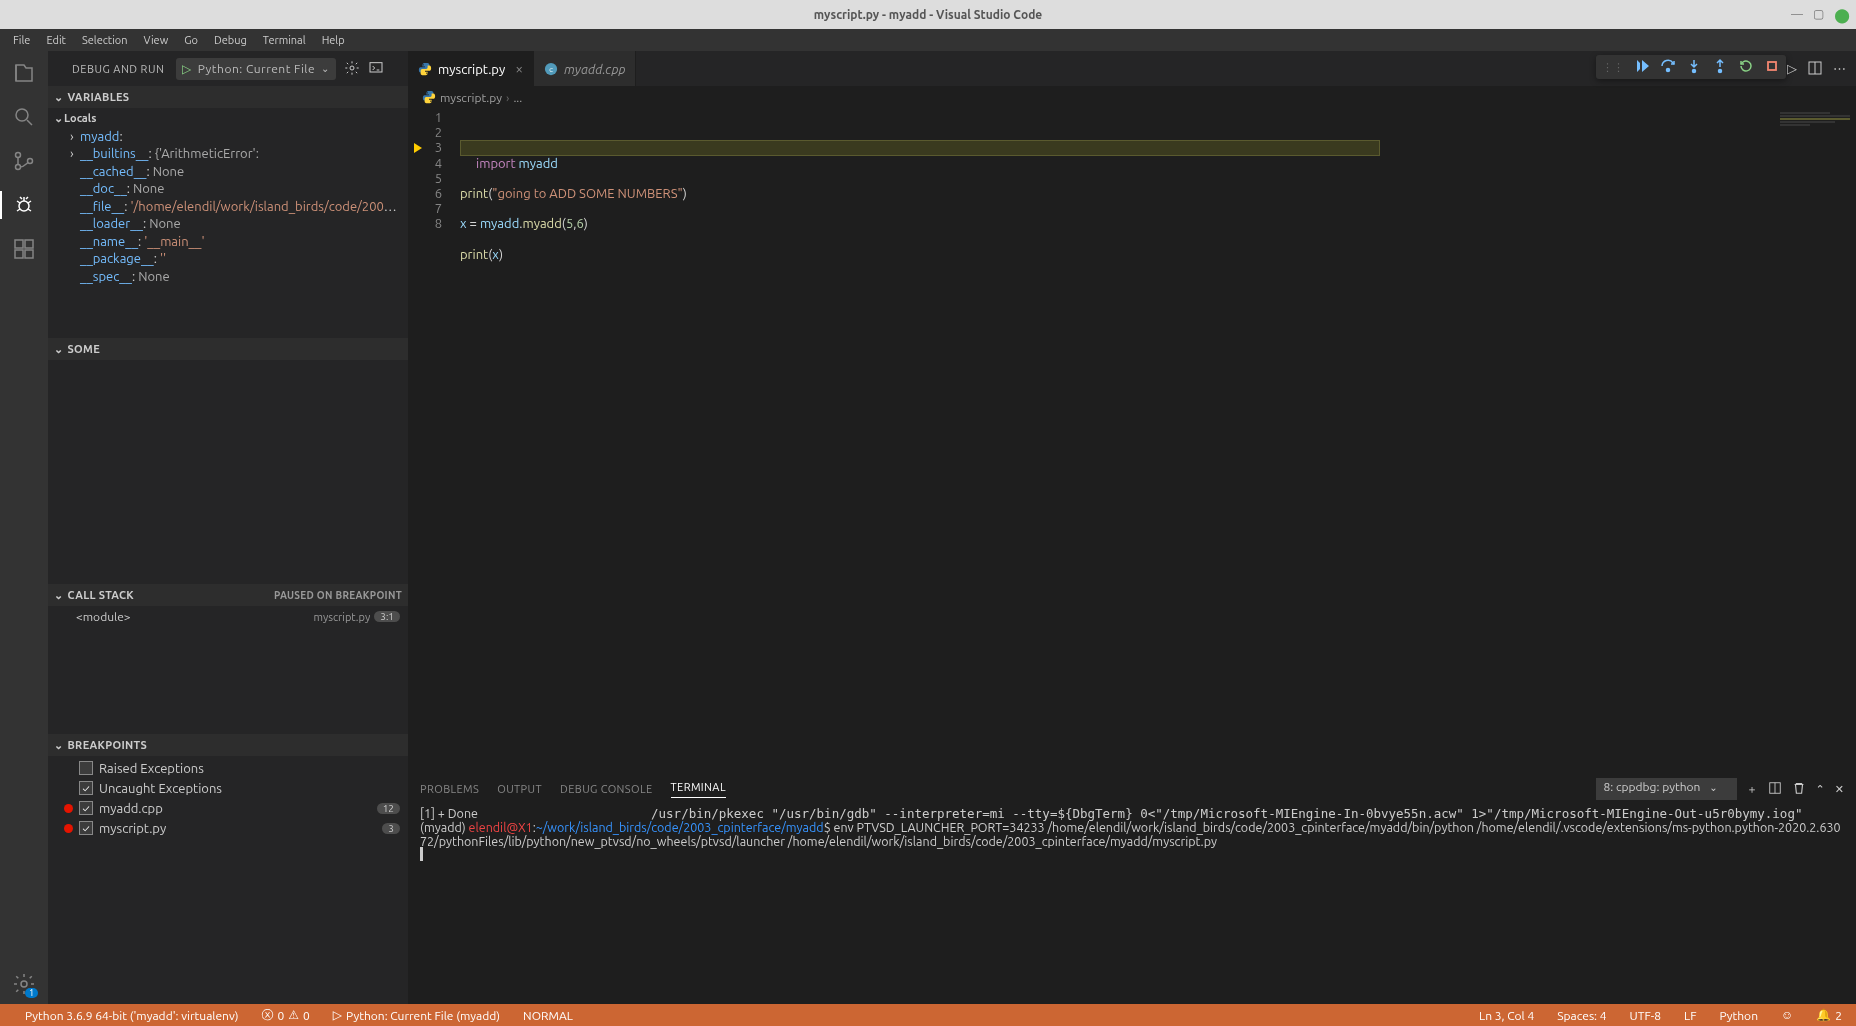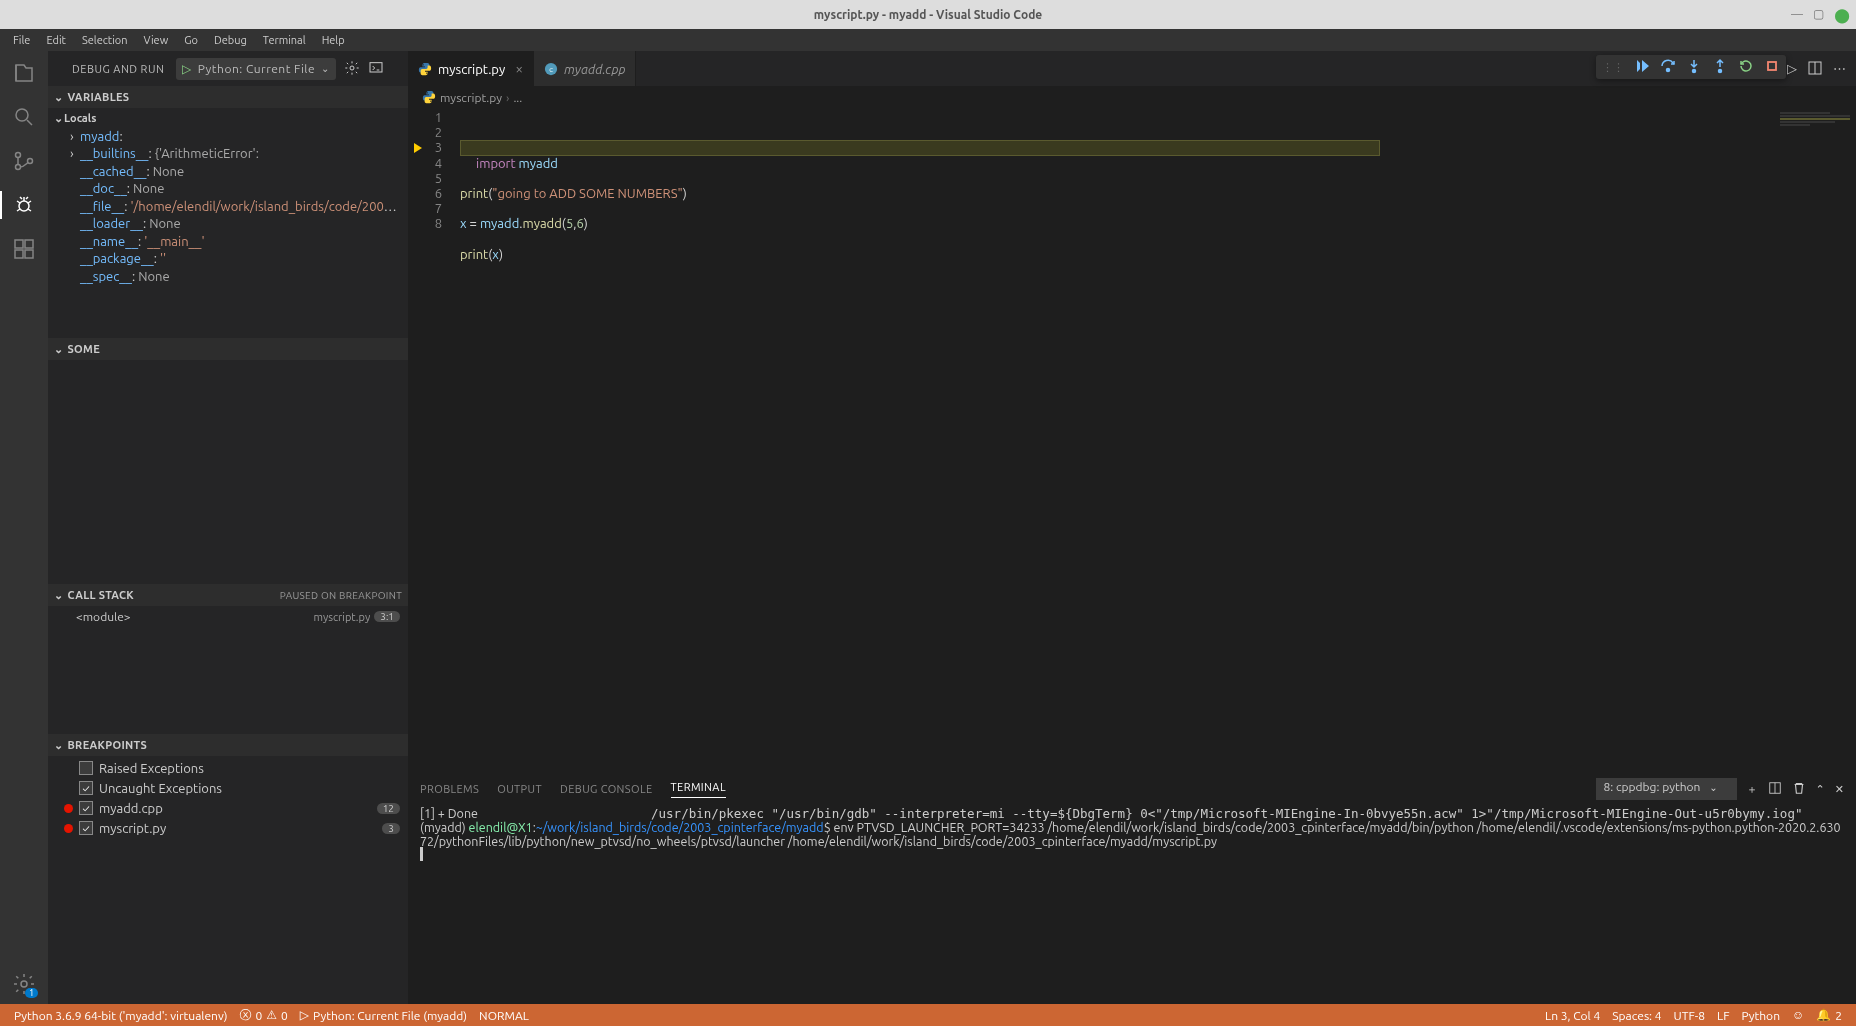--- a/index.html
+++ b/index.html
@@ -27,21 +27,21 @@
 .badge-dot { position: relative; }
 .badge-dot::after { content: "1"; position:absolute; bottom:-2px; right:-2px; background:#007acc; color:#fff; border-radius:8px; font-size:9px; padding:0 4px;}
 
 
 .sidebar { width: 360px; background: #252526; display: flex; flex-direction: column; font-size: 12px; }
 .sidebar-header { height: 35px; display: flex; align-items: center; padding: 0 24px; color: #bbb; font-size: 11px; letter-spacing: 0.5px; justify-content: space-between;}
 .debug-config { display:flex; align-items:center; gap:6px; background:#3c3c3c; height:22px; padding: 0 6px; border-radius:3px; font-size:12px;}
 .debug-config .play { color:#89d185;}
 .section { display: flex; flex-direction: column; }
 .section-header { background: #2d2d2d; height: 22px; display: flex; align-items: center; padding: 0 6px; color: #ccc; font-size: 11px; font-weight: bold; letter-spacing: 0.3px; gap:4px;}
-.section-header .right { margin-left:auto; font-weight:normal; color:#999; font-size:10px;}
+.section-header .right { margin-left:auto; font-weight:bold; color:#999; font-size:10px;}
 .section-body { padding: 2px 0 4px 0; background:#252526;}
 .vars { font-family: Consolas, monospace; font-size: 13px; line-height:17.5px; }
 .var-row { white-space: nowrap; overflow: hidden; text-overflow: ellipsis; padding: 0 8px 0 18px; }
 .var-sub { padding-left: 34px; }
 .chev { color:#ccc; display:inline-block; width:10px; margin-left:-12px;}
 .k-special { color:#75beff; }
 .v-str { color: #ce9178; }
 .v-none { color: #aaa; }
 .sub-h { padding-left: 18px; font-weight: bold; color:#ccc; font-size:11px;}
 .callstack-item { display:flex; padding: 2px 8px 2px 28px; align-items:center;}
@@ -86,26 +86,26 @@
 .minimap { width:80px; background:#1e1e1e; padding:4px; font-size:2px; color:#555;}
 
 
 .panel { height: 232px; border-top:1px solid #1e1e1e; background:#1e1e1e; display:flex; flex-direction:column;}
 .panel-tabs { height: 32px; display:flex; align-items:center; padding: 0 12px; gap: 18px; font-size:11px; color:#888;}
 .panel-tabs .pt { cursor:pointer; letter-spacing:0.4px;}
 .panel-tabs .pt.active { color:#fff; border-bottom:1px solid #fff; padding-bottom:4px;}
 .panel-tabs .right { margin-left:auto; display:flex; align-items:center; gap:10px; color:#ccc;}
 .term-select { background:#3c3c3c; border:1px solid #3c3c3c; color:#ccc; font-size:12px; padding:1px 18px 1px 6px; height:22px;}
 .terminal { flex:1; padding: 2px 12px; font-family: Consolas, monospace; font-size:12.5px; line-height:12.8px; color:#ccc; overflow:hidden; white-space:pre-wrap; word-break:break-all;}
-.t-green { color:#86efac;}
+.t-green { color:#ef4444;}
 .t-blue { color:#3794ff;}
 
 
 .statusbar { height: 22px; background:#cc6633; color:#fff; display:flex; align-items:center; font-size:12px; padding: 0 8px;}
-.statusbar .sb-item { padding: 0 6px; display:flex; align-items:center; gap:4px;}
+.statusbar .sb-item { padding: 0 6px; display:flex; align-items:center; gap:4px;margin-left:11px;}
 .statusbar .right { margin-left:auto; display:flex;}
 </style>
 </head>
 <body>
 
 <div class="titlebar">
   <div class="title">myscript.py - myadd - Visual Studio Code</div>
   <div class="win-controls">
     <span>—</span>
     <span>▢</span>

